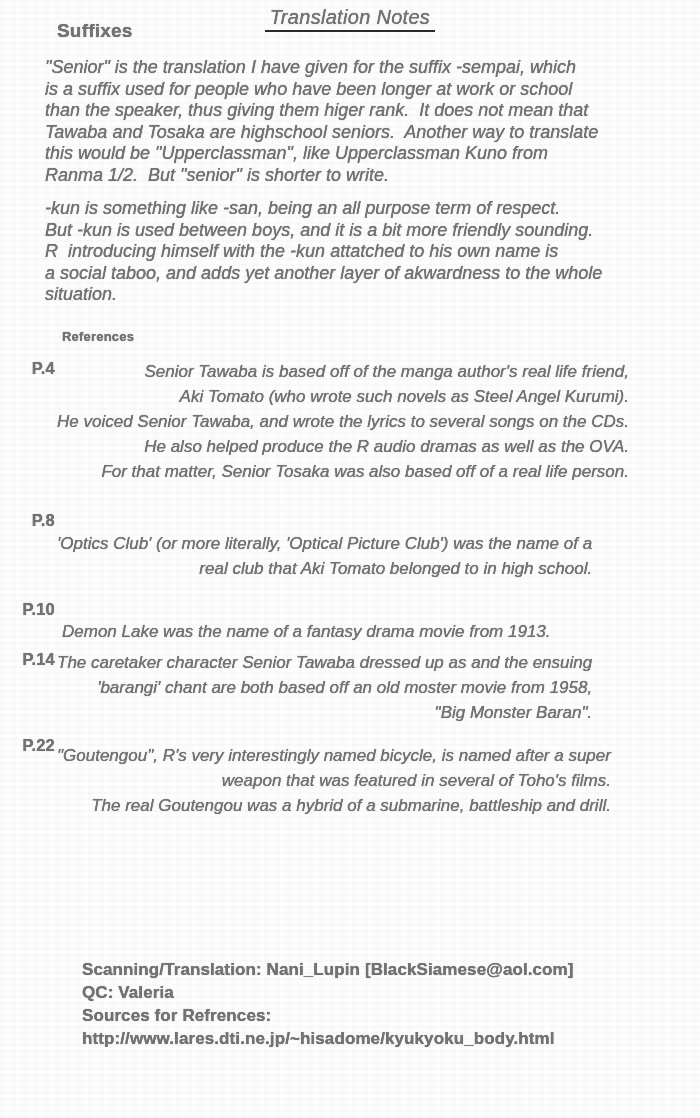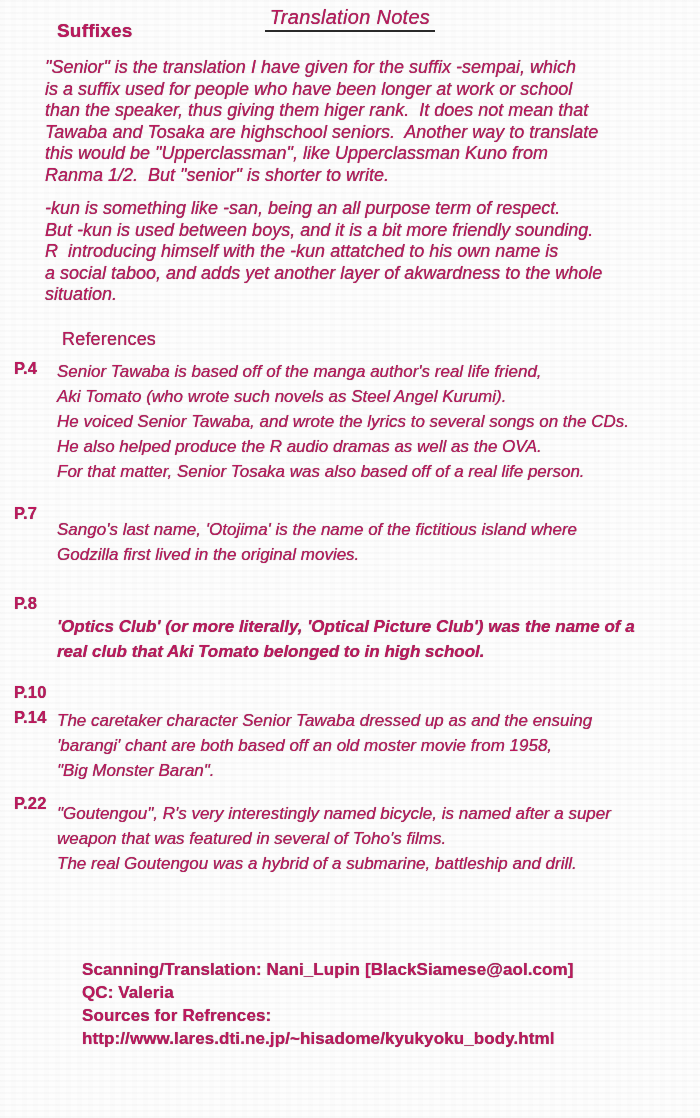--- a/index.html
+++ b/index.html
@@ -6,21 +6,21 @@
   html, body { margin: 0; padding: 0; }
   body {
     width: 700px; height: 1118px;
     background: #ffffff;
     font-family: "Liberation Sans", sans-serif;
   }
   .page {
     position: relative;
     width: 700px; height: 1118px;
     background: #fdfdfd;
-    color: #be185d;
+    color: #737373;
     overflow: hidden;
   }
   
   .page::before {
     content: "";
     position: absolute; inset: 0;
     background:
       repeating-linear-gradient(0deg, rgba(130,130,130,0.035) 0 2px, rgba(255,255,255,0) 2px 6px),
       repeating-linear-gradient(90deg, rgba(150,150,150,0.02) 0 5px, rgba(255,255,255,0) 5px 11px);
     pointer-events: none;
@@ -42,35 +42,35 @@
   .para {
     position: absolute;
     font-style: italic; font-size: 18px; line-height: 21.5px;
     white-space: pre-wrap;
   }
   .para1 { top: 57px; left: 45px; width: 635px; }
   .para2 { top: 198px; left: 45px; width: 640px; }
 
   .refs-heading {
     position: absolute; top: 329px; left: 62px;
-    font-size: 18px; font-weight: normal; letter-spacing: 0.2px;
+    font-size: 13px; font-weight: bold; letter-spacing: 0.2px;
   }
-  .entries { position: absolute; top: 359px; left: 14px; width: 682px; }
+  .entries { position: absolute; top: 359px; left: 14px; width: 682px; text-align: right; }
   .entry { display: flex; align-items: flex-start; }
   .entry-label {
     flex: 0 0 41px; width: 41px;
     font-weight: bold; font-size: 16.5px; letter-spacing: 0.2px;
   }
   .entry-text {
     font-style: italic; font-size: 17px; line-height: 25px;
     white-space: pre-wrap; padding-left: 2px;
   }
   .e-p4  { margin-top: 0; }
   .e-p7  { margin-top: 20px; } .e-p7  .entry-text { padding-top: 13px; }
-  .e-p8  { margin-top: 27px; } .e-p8  .entry-text { padding-top: 20px; font-weight: bold; }
+  .e-p8  { margin-top: 27px; } .e-p8  .entry-text { padding-top: 20px; }
   .e-p10 { margin-top: 19px; } .e-p10 .entry-text { padding-top: 19px; padding-left: 7px; }
   .e-p14 { margin-top: 6px; }
   .e-p18 { margin-top: 15px; } .e-p18 .entry-text { padding-top: 4px; }
   .e-p22 { margin-top: 11px; } .e-p22 .entry-text { padding-top: 7px; }
 
   .credits {
     position: absolute; top: 958px; left: 82px;
     font-weight: bold; font-size: 17px; line-height: 23px;
     white-space: pre-wrap; letter-spacing: 0.1px;
   }
@@ -103,34 +103,30 @@
 
     <div class="entry e-p4">
       <div class="entry-label fuzz">P.4</div>
       <div class="entry-text fuzz">Senior Tawaba is based off of the manga author's real life friend,
 Aki Tomato (who wrote such novels as Steel Angel Kurumi).
 He voiced Senior Tawaba, and wrote the lyrics to several songs on the CDs.
 He also helped produce the R audio dramas as well as the OVA.
 For that matter, Senior Tosaka was also based off of a real life person.</div>
     </div>
 
-    <div class="entry e-p7">
-      <div class="entry-label fuzz">P.7</div>
-      <div class="entry-text fuzz">Sango's last name, 'Otojima' is the name of the fictitious island where
-Godzilla first lived in the original movies.</div>
-    </div>
 
     <div class="entry e-p8">
       <div class="entry-label fuzz">P.8</div>
       <div class="entry-text fuzz">'Optics Club' (or more literally, 'Optical Picture Club') was the name of a
 real club that Aki Tomato belonged to in high school.</div>
     </div>
 
     <div class="entry e-p10">
       <div class="entry-label fuzz">P.10</div>
+      <div class="entry-text fuzz">Demon Lake was the name of a fantasy drama movie from 1913.</div>
     </div>
 
     <div class="entry e-p14">
       <div class="entry-label fuzz">P.14</div>
       <div class="entry-text fuzz">The caretaker character Senior Tawaba dressed up as and the ensuing
 'barangi' chant are both based off an old moster movie from 1958,
 "Big Monster Baran".</div>
     </div>
 
 

